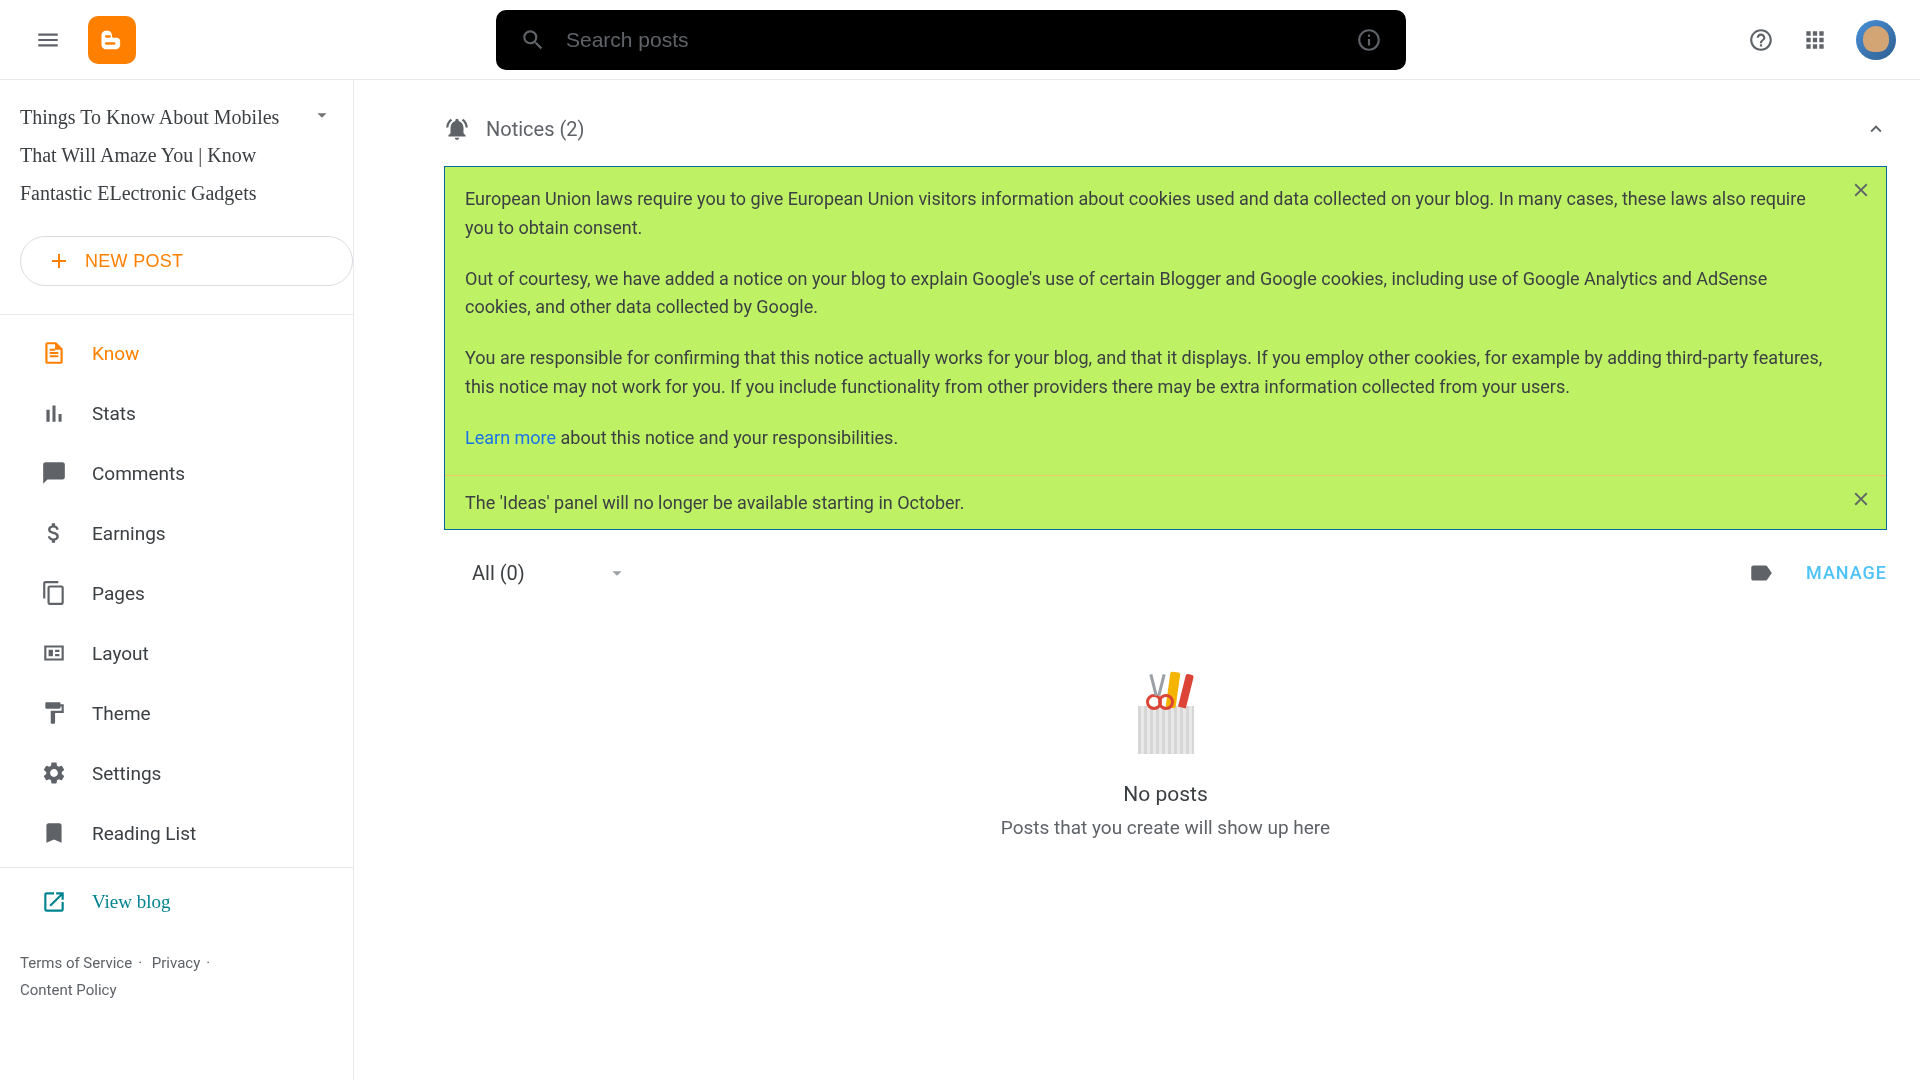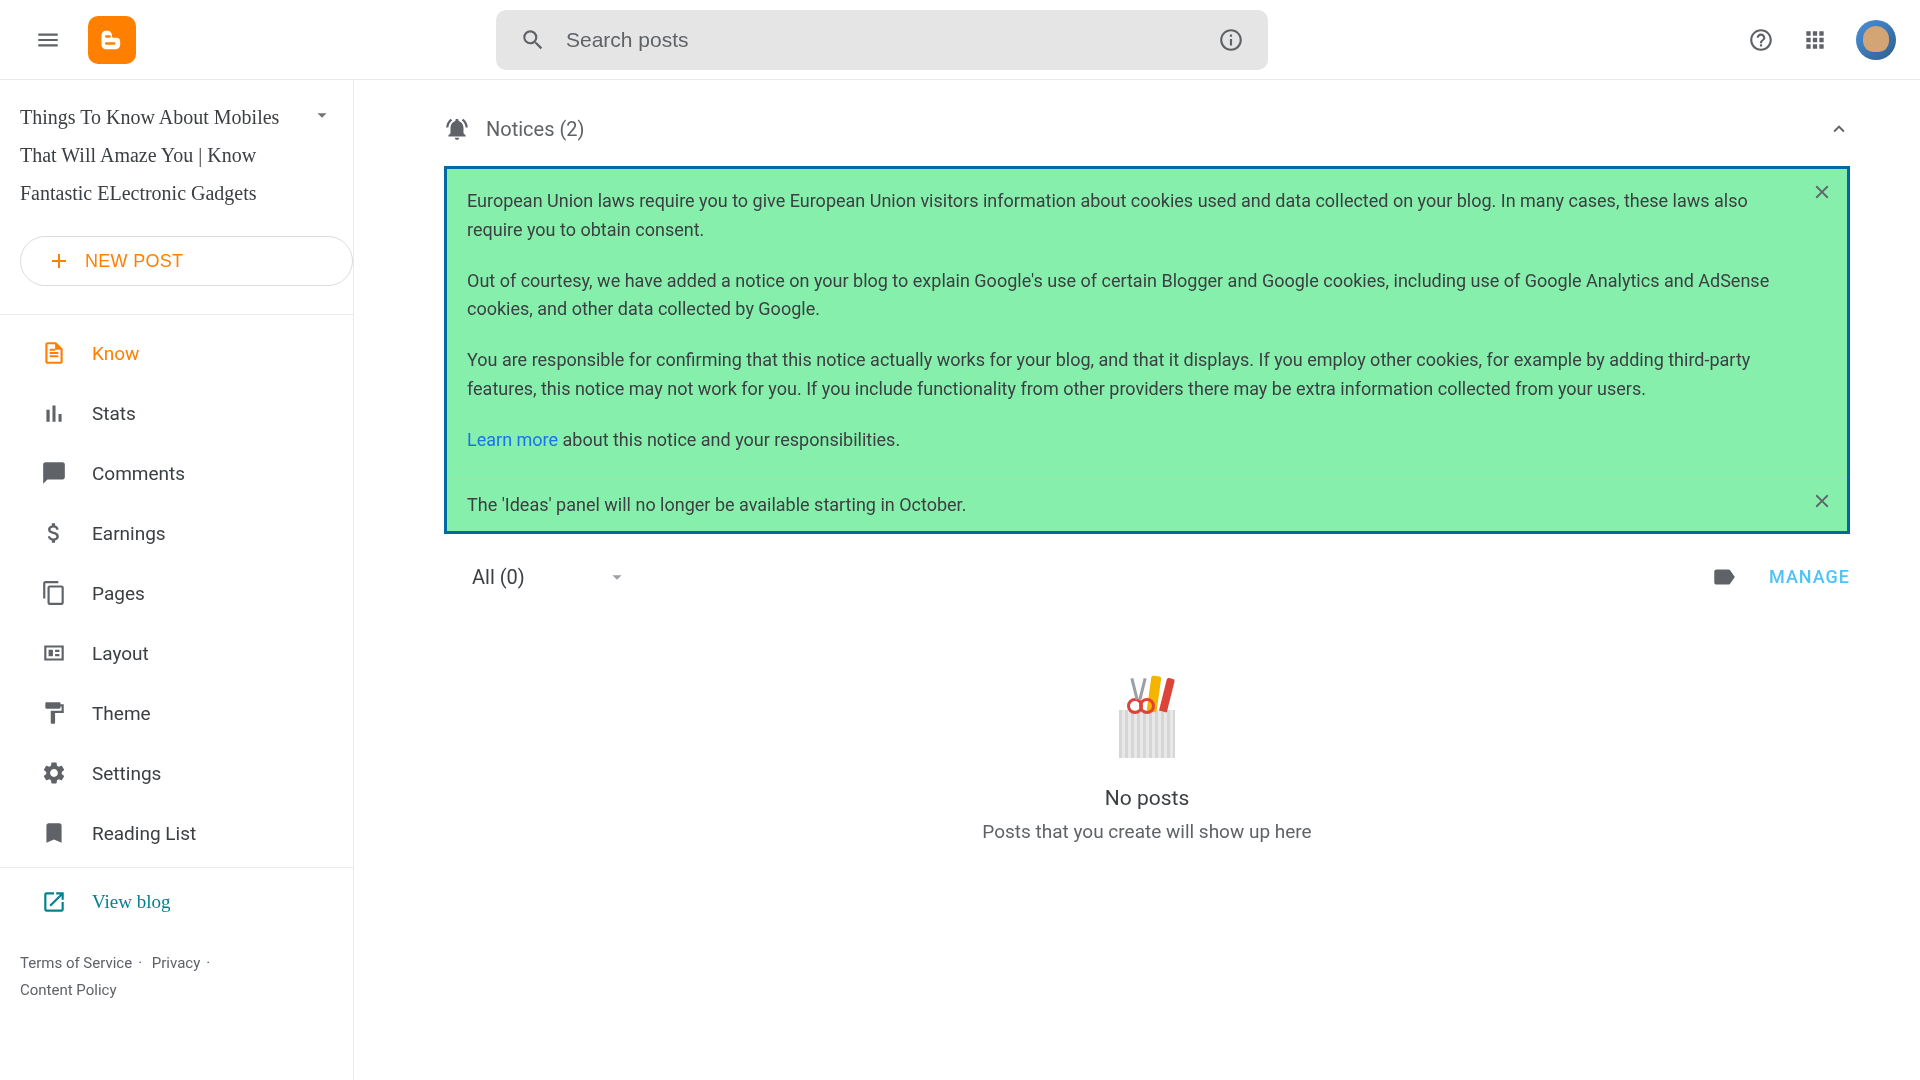--- a/index.html
+++ b/index.html
@@ -3,21 +3,21 @@
 <meta charset="utf-8">
 <style>
 * { box-sizing: border-box; margin: 0; padding: 0; }
 body { font-family: 'Google Sans', Roboto, Arial, sans-serif; background: #fff; color: #202124; overflow: hidden; width: 1920px; height: 1080px; }
 
 
 .header { height: 80px; display: flex; align-items: center; padding: 0 24px; border-bottom: 1px solid #e8eaed; }
 .menu-btn { width: 48px; height: 48px; display:flex; align-items:center; justify-content:center; border-radius:50%; cursor:pointer; color:#5f6368;}
 .logo { width:48px; height:48px; background:#ff8000; border-radius:10px; margin-left:16px; display:flex; align-items:center; justify-content:center; }
 .logo svg { fill:#fff; }
-.search-wrap { margin-left:360px; width:772px; height:60px; background:#e5e5e5; border-radius:10px; display:flex; align-items:center; padding:0 24px; }
+.search-wrap { margin-left:360px; width:910px; height:60px; background:#000000; border-radius:10px; display:flex; align-items:center; padding:0 24px; }
 .search-wrap input { flex:1; border:none; background:transparent; font-size:21px; color:#5f6368; outline:none; margin-left:20px;}
 .search-wrap input::placeholder { color:#5f6368; }
 .search-wrap .info-end { color:#5f6368;}
 .header-right { margin-left:auto; display:flex; align-items:center; gap:28px; color:#5f6368;}
 .avatar { width:40px; height:40px; border-radius:50%; background: linear-gradient(135deg,#4a90d9 0%,#2d5f8f 100%); display:flex; align-items:center; justify-content:center; overflow:hidden; position:relative;}
 .avatar::after{content:''; position:absolute; width:26px; height:26px; background:#d4a574; border-radius:50% 50% 40% 40%; top:6px;}
 
 
 .body-row { display:flex; height: calc(100% - 80px); }
 
@@ -34,25 +34,25 @@
 .nav-item .ico { width:28px; display:flex; justify-content:center; color:#5f6368;}
 .nav-item.active .ico { color:#ff8000;}
 .nav-divider { border-top:1px solid #e8eaed; margin:4px 0;}
 .view-blog { color:#00838f; }
 .view-blog .ico{ color:#00838f;}
 .footer-links { padding:18px 20px; font-size:15px; color:#5f6368; line-height:1.8;}
 .footer-links a { color:#5f6368; text-decoration:none;}
 .footer-links .dot { margin:0 6px;}
 
 
-.main { flex:1; padding: 36px 70px 0 90px; overflow:auto;}
+.main { flex:1; padding: 36px 33px 0 90px; overflow:auto;}
 .notices-header { display:flex; align-items:center; gap:16px; color:#5f6368; font-size:20px; margin-bottom:24px; cursor:pointer;}
 .notices-header .bell { color:#5f6368;}
 .notices-header .chev { margin-left:auto; color:#5f6368;}
-.notice-box { border:3px solid #0369a1; background:#86efac; }
+.notice-box { border:1px solid #0369a1; background:#bef264; }
 .notice1 { padding:18px 60px 22px 20px; position:relative; font-size:18px; color:#3c4043; line-height:1.6;}
 .notice1 p { margin-bottom:22px;}
 .notice1 p:last-child { margin-bottom:0;}
 .notice1 a { color:#1a73e8; text-decoration:none;}
 .notice-close { position:absolute; top:12px; right:14px; color:#5f6368; cursor:pointer;}
 .notice-divider { border-top:1px solid #f0c36d;}
 .notice2 { padding:16px 60px 16px 20px; position:relative; font-size:18px; color:#3c4043;}
 
 .filter-row { display:flex; align-items:center; margin-top:30px; padding-left:28px;}
 .filter-dd { display:flex; align-items:center; gap:81px; font-size:20px; color:#3c4043; cursor:pointer;}

